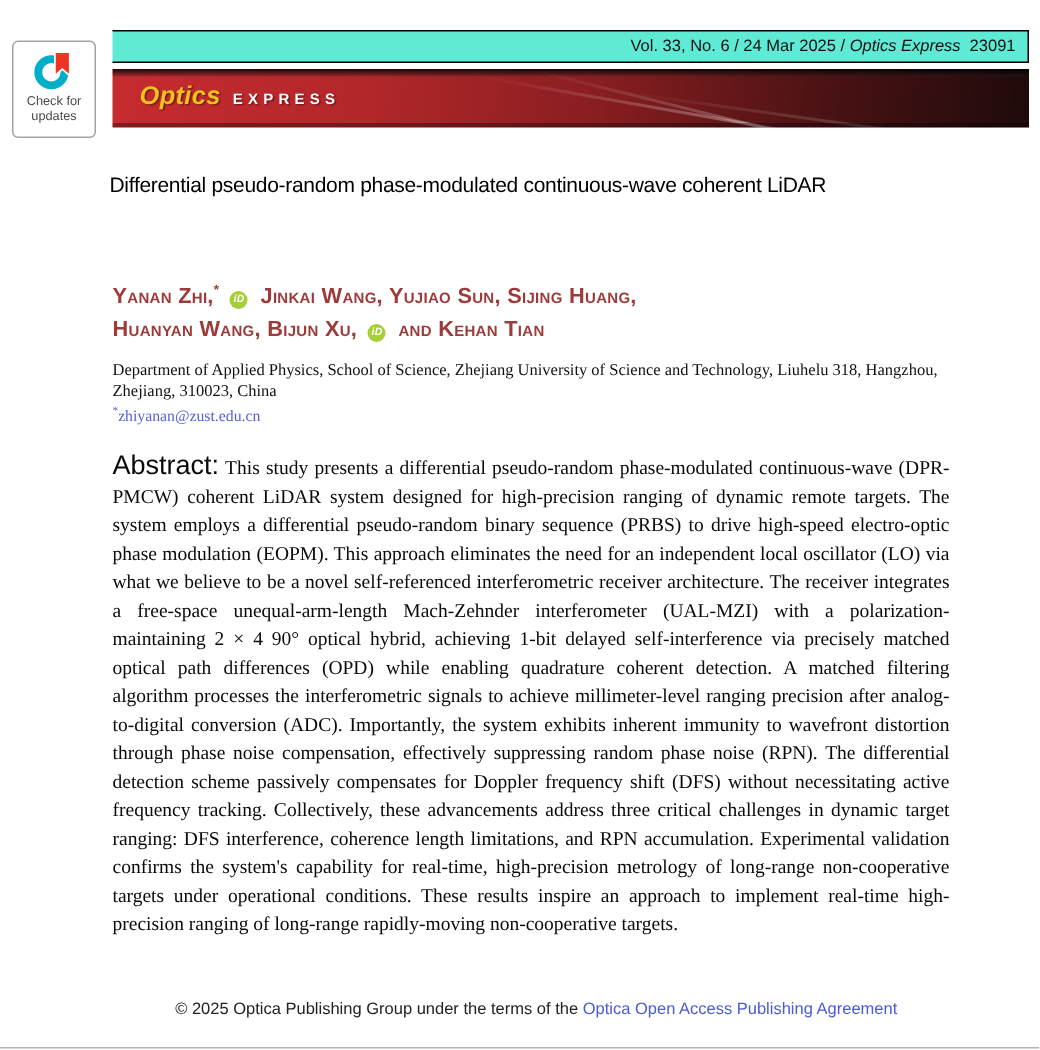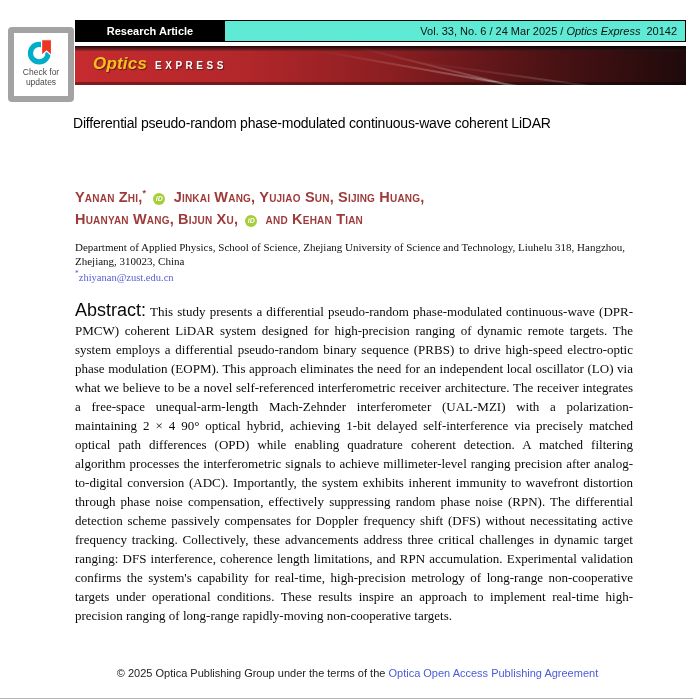--- a/index.html
+++ b/index.html
@@ -9,21 +9,21 @@
     height: 700px;
     background: #ffffff;
     overflow: hidden;
     font-family: "Liberation Sans", sans-serif;
   }
 
   
   .badge {
     position: absolute; left: 8px; top: 27px;
     width: 54px; height: 63px;
-    border: 6px solid #a3a3a3; border-radius: 4px;
+    border: 1px solid #a3a3a3; border-radius: 4px;
     background: #fff;
     display: flex; flex-direction: column; align-items: center;
     cursor: pointer;
   }
   .badge svg { margin-top: 5px; }
   .badge-text {
     font-size: 8.5px; line-height: 9.5px; color: #4a4a4a;
     text-align: center; margin-top: 2px;
   }
 
@@ -153,25 +153,24 @@
       <circle cx="21" cy="26" r="15" fill="none" stroke="#00AEC7" stroke-width="9"></circle>
       <path d="M25 3 h17 v27 l-8.5 -7.5 -8.5 7.5 z" fill="#ED3524" stroke="#ffffff" stroke-width="2"></path>
     </svg>
     <div class="badge-text">
       <div>Check for</div>
       <div>updates</div>
     </div>
   </div>
 
   <div class="header-row">
-    <div class="article-type">Research Article</div>
     <div class="citation-box">
       <span>Vol. 33, No. 6 / 24 Mar 2025 /</span>
       <span class="citation-journal">Optics Express</span>
-      <span class="citation-page">20142</span>
+      <span class="citation-page">23091</span>
     </div>
   </div>
 
   <div class="banner">
     <div class="banner-topstrip"></div>
     <div class="streak s1"></div>
     <div class="streak s2"></div>
     <div class="streak s3"></div>
     <div class="banner-bottomshade"></div>
     <div class="brand">

